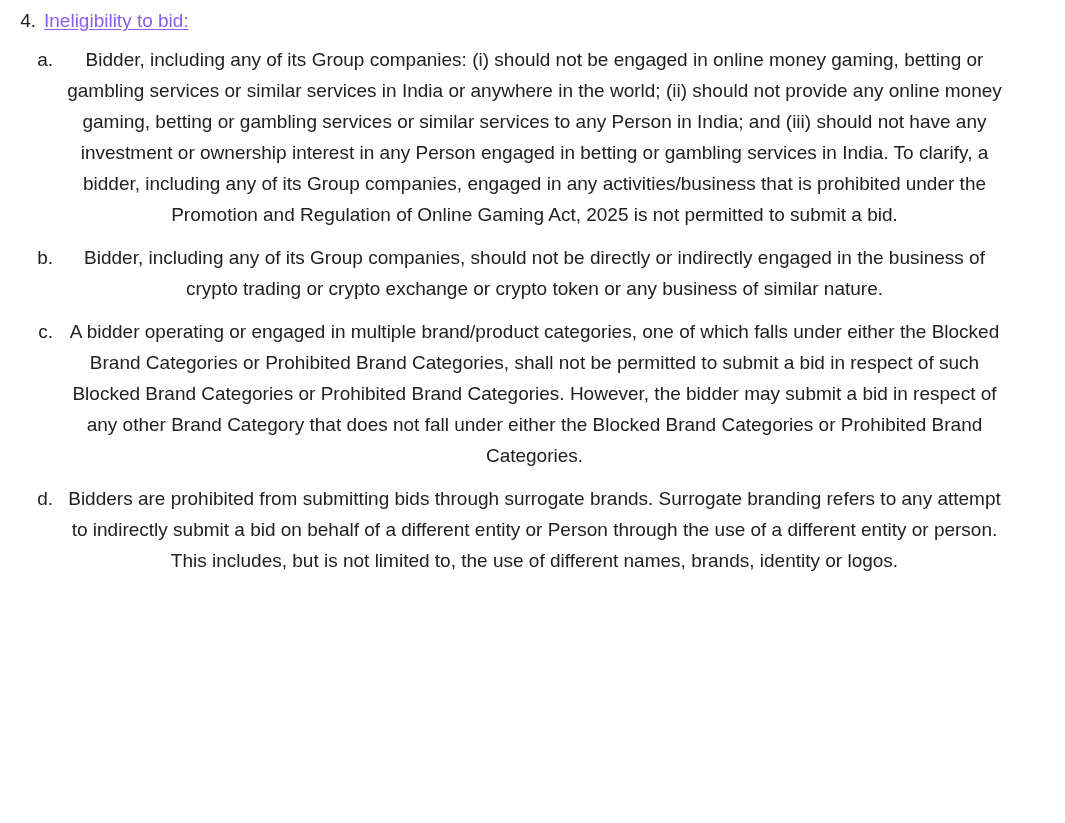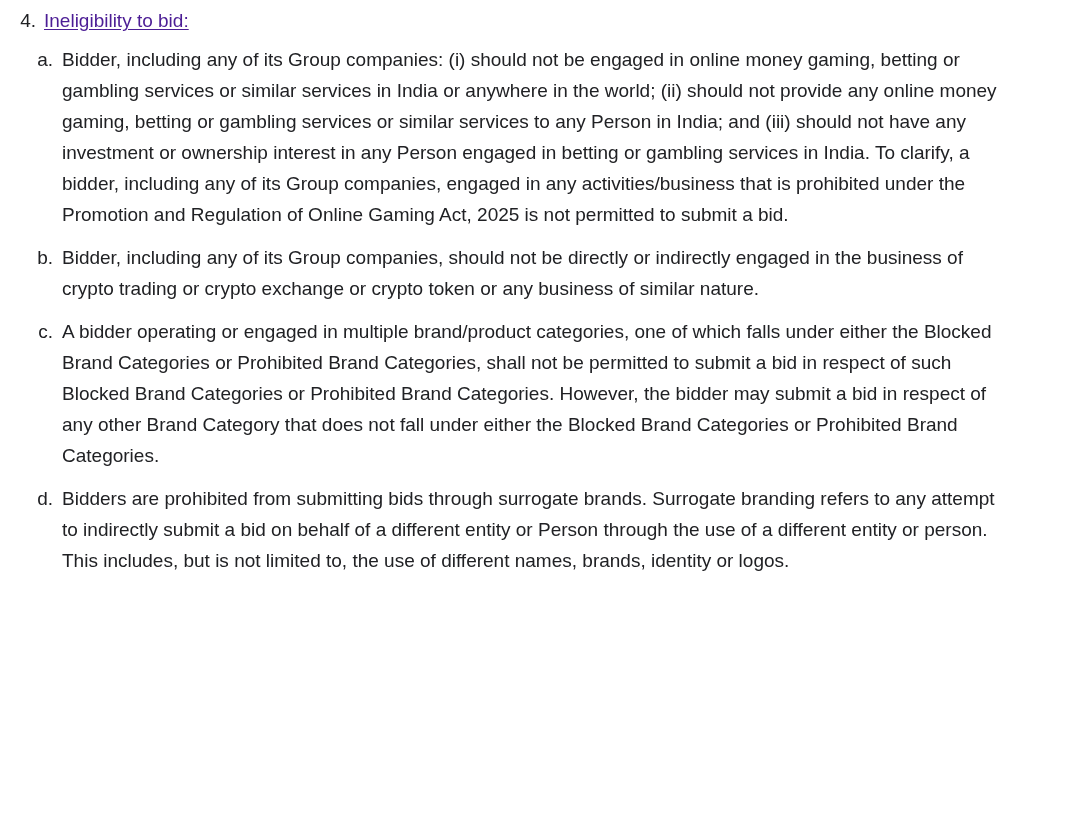--- a/index.html
+++ b/index.html
@@ -30,21 +30,21 @@
     text-align: right;
     font-size: 19px;
     line-height: 30px;
     color: #202124;
     padding-right: 8px;
     box-sizing: border-box;
   }
   .clause-heading {
     font-size: 19px;
     line-height: 30px;
-    color: #4c1d95;
+    color: #8b5cf6;
     text-decoration: underline;
     text-underline-offset: 2px;
   }
   .sub-list {
     margin: 0;
     padding: 0;
     list-style: none;
   }
   .sub-item {
     display: flex;
@@ -62,21 +62,21 @@
     line-height: 31px;
     color: #202124;
     padding-right: 9px;
     box-sizing: border-box;
   }
   .sub-text {
     font-size: 19px;
     line-height: 31px;
     color: #202124;
     max-width: 945px;
-    text-align: left;
+    text-align: center;
   }
 </style>
 </head>
 <body>
 
 <div class="page">
 
   <div class="clause">
     <div class="clause-marker">4.</div>
     <div class="clause-heading">Ineligibility to bid:</div>

